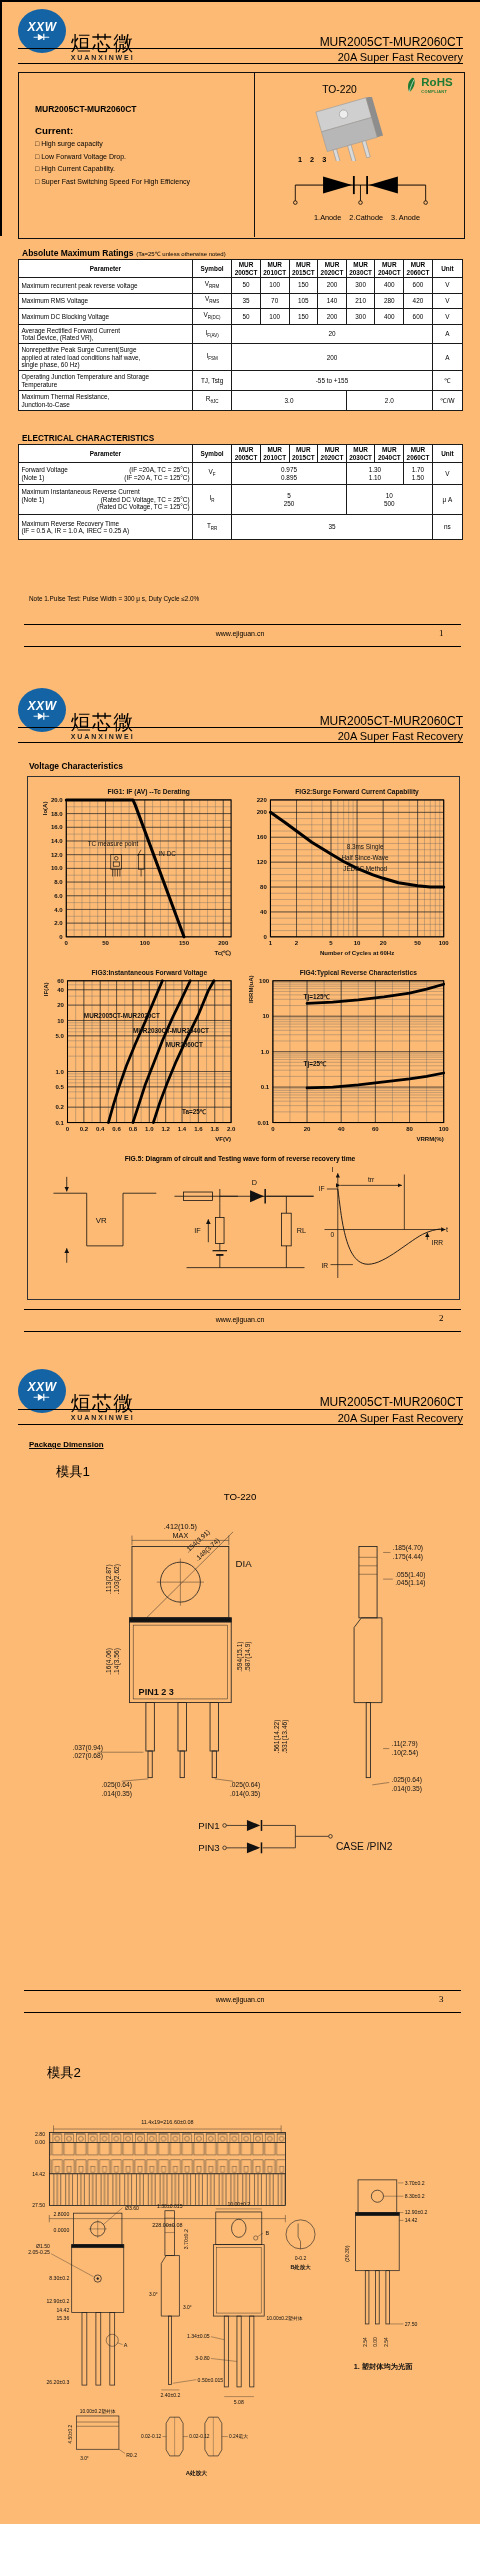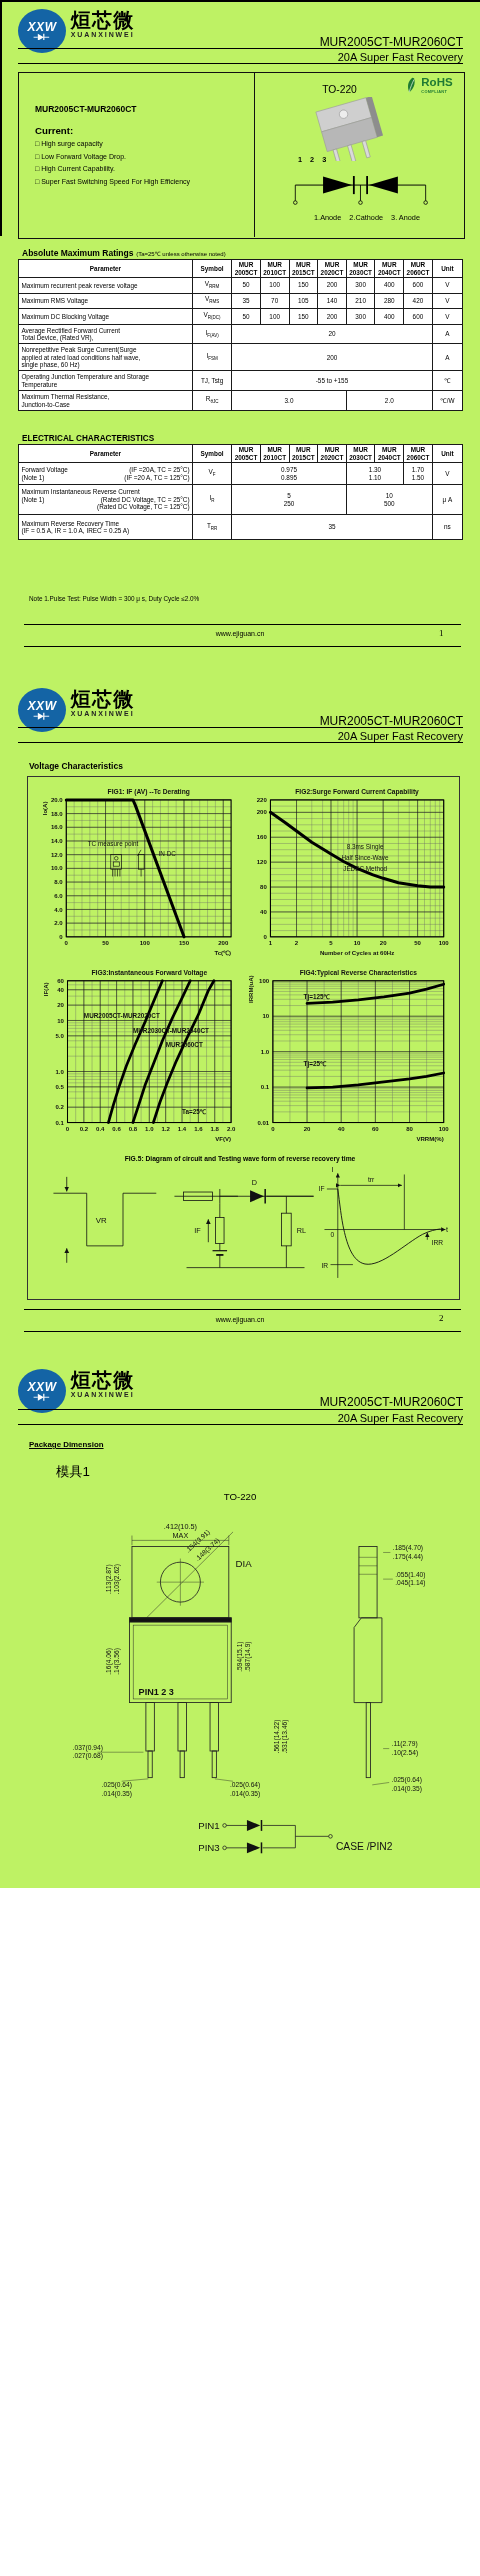--- a/index.html
+++ b/index.html
@@ -1,21 +1,21 @@
 <!DOCTYPE html>
 <html style="font-size:9.7px"><head>
 <meta charset="utf-8">
 <style>
   html,body{margin:0;padding:0;background:#fff;color:#000;font-family:"Liberation Sans",sans-serif;}
-  #doc{position:relative;width:480px;height:1888px;background:#bef264;overflow:hidden;}
+  #doc{position:relative;width:480px;height:2524px;background:#fdba74;overflow:hidden;}
   .ab{position:absolute;}
   .hline{position:absolute;left:18px;width:445px;height:1.2px;background:#000;}
   .logo-circle{width:48px;height:44px;border-radius:50%;background:#1464a5;display:flex;flex-direction:column;align-items:center;justify-content:center;color:#fff;}
   .logo-xxw{font-weight:bold;font-style:italic;font-size:12px;letter-spacing:0.6px;line-height:12px;}
-  .logo-cn{font-size:20px;font-weight:bold;letter-spacing:1.2px;line-height:22px;}
+  .logo-cn{font-size:20px;font-weight:normal;letter-spacing:1.2px;line-height:22px;margin-top:23px;}
   .logo-latin{font-size:7px;letter-spacing:1.9px;font-weight:bold;color:#222;}
   .ptitle{font-size:12px;text-align:right;}
   .psub{font-size:11px;text-align:right;}
   .secb{font-weight:bold;font-size:8.5px;}
   .dt{border-collapse:collapse;table-layout:fixed;width:445px;background:#fff;}
   .dt th,.dt td{border:0.9px solid #1a1a1a;font-size:6.4px;padding:0.6px 2.4px;overflow:hidden;}
   .dt th{text-align:center;vertical-align:middle;font-weight:bold;line-height:7.3px;}
   .dt td.p{text-align:left;vertical-align:middle;line-height:7.6px;}
   .dt td.s,.dt td.v,.dt td.u{text-align:center;vertical-align:middle;line-height:7.9px;}
   sub{font-size:4.5px;}

